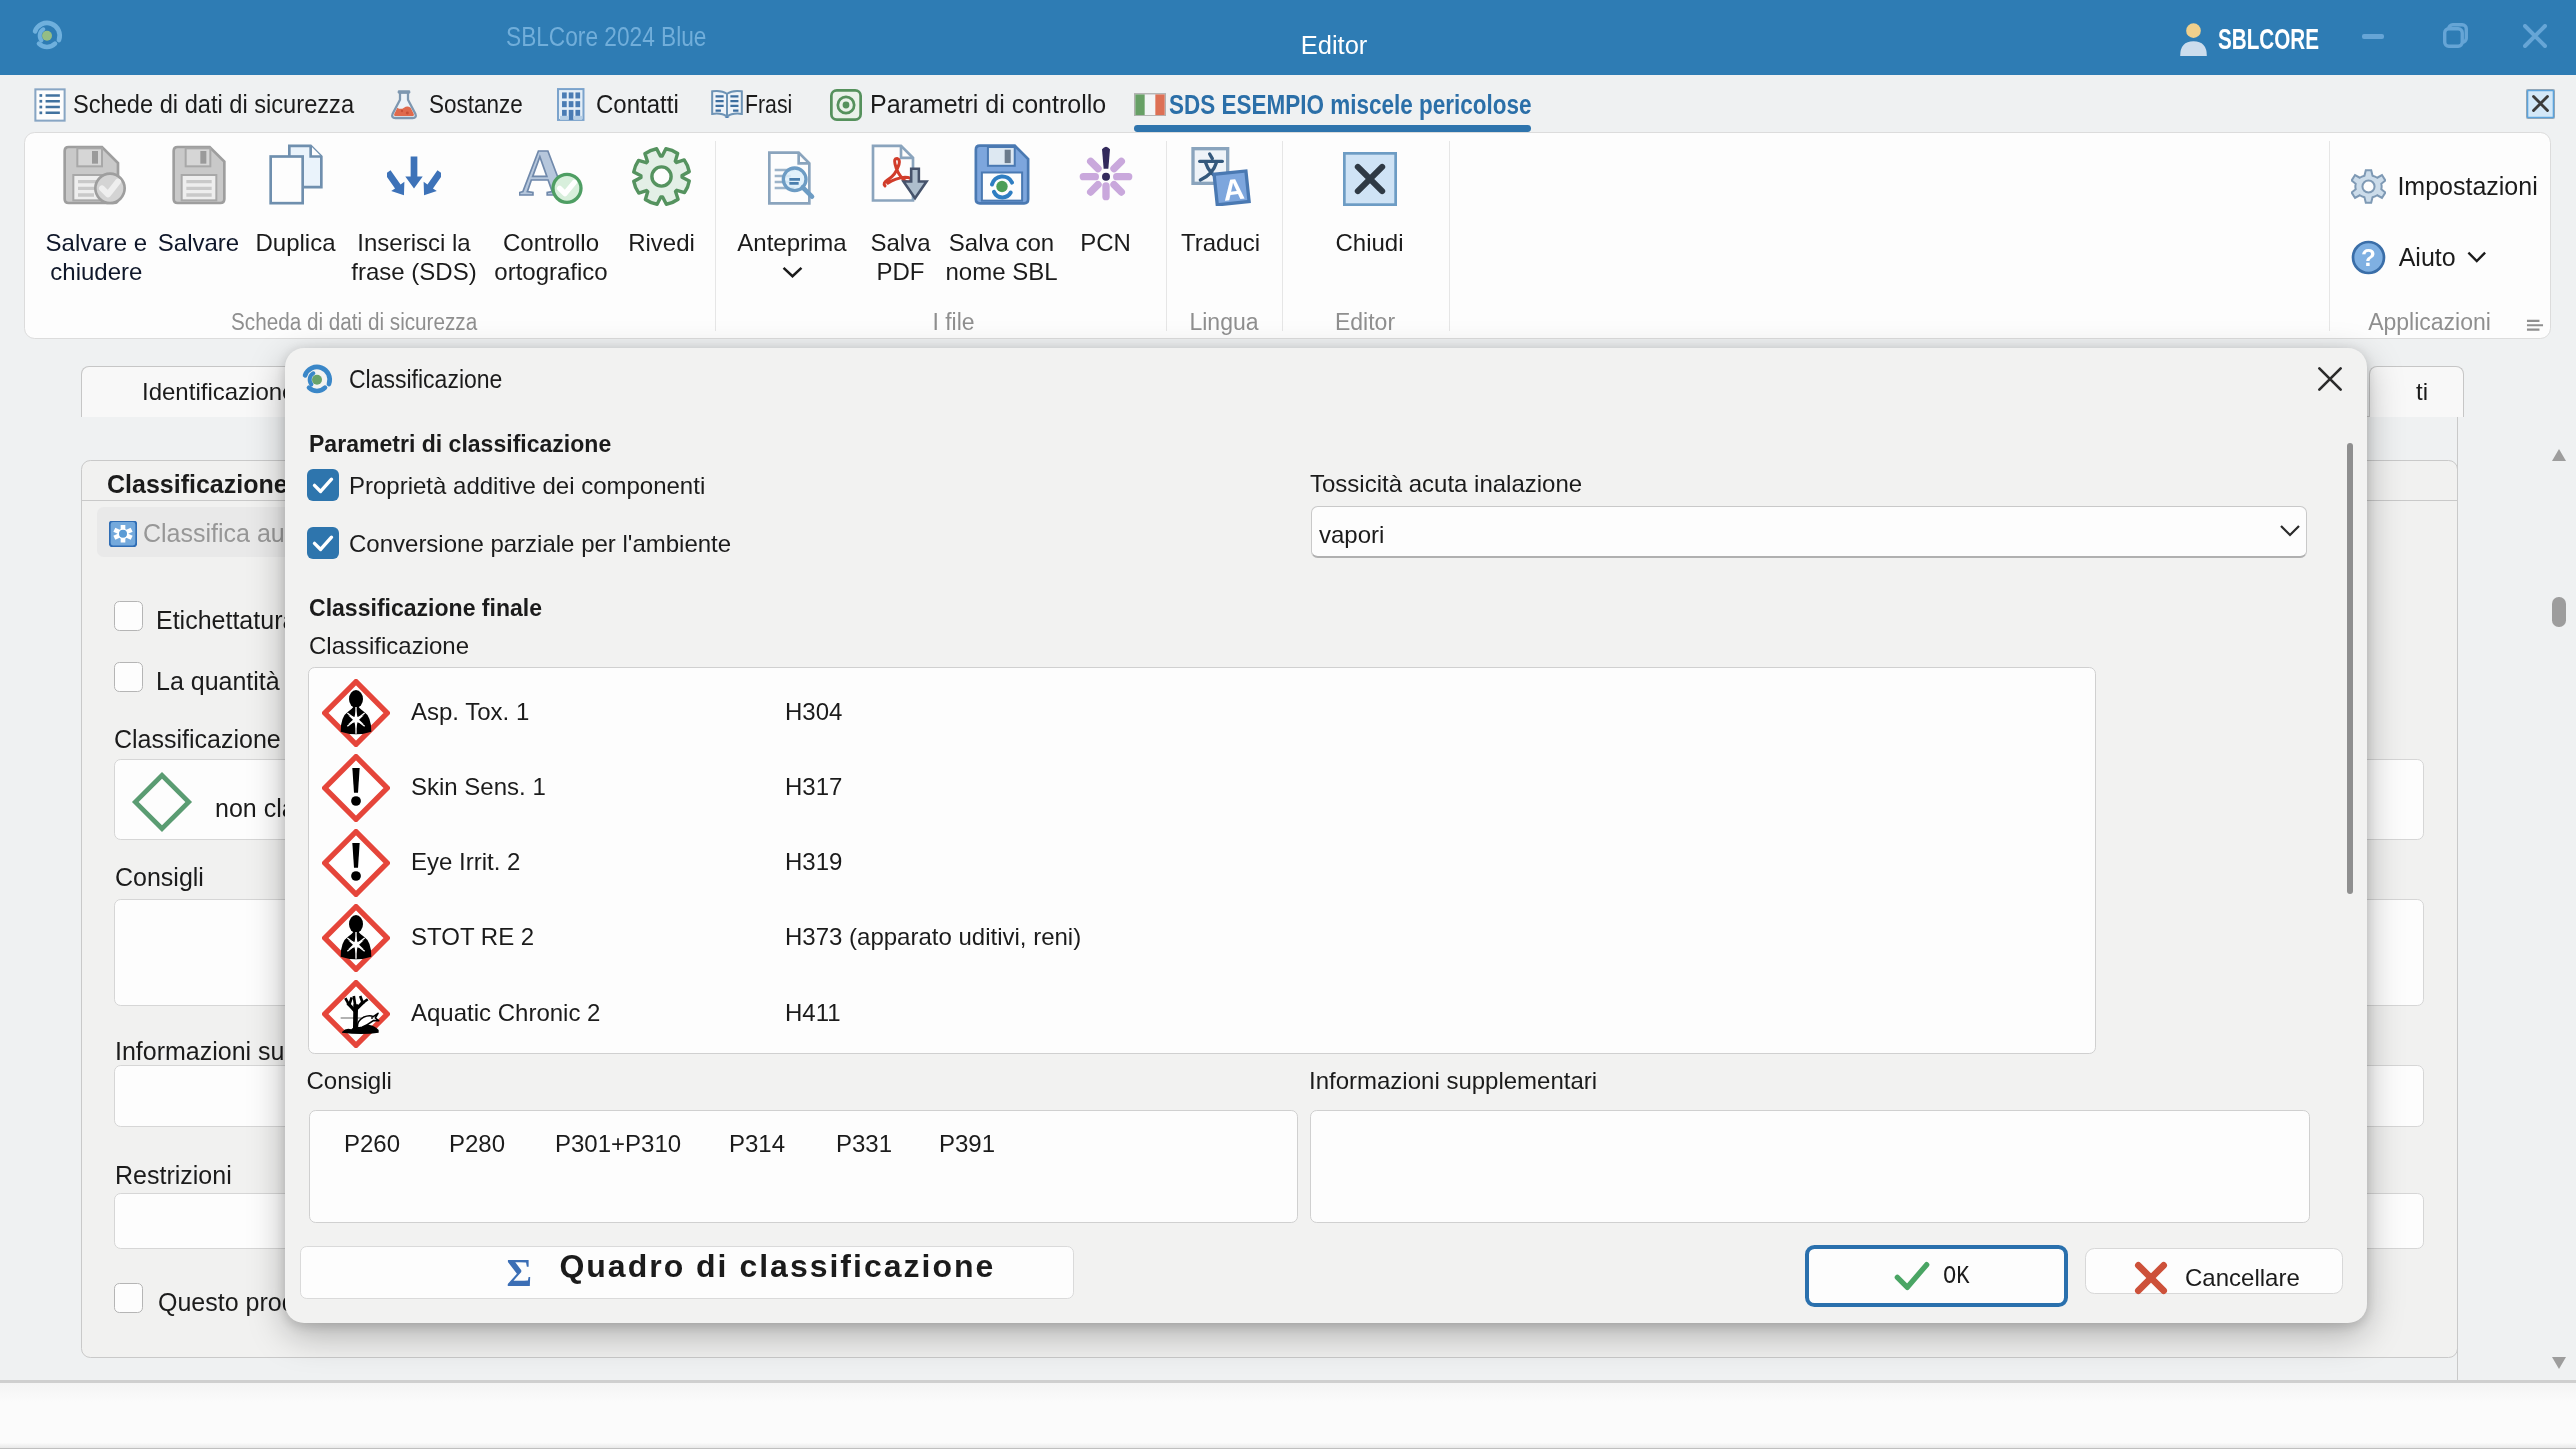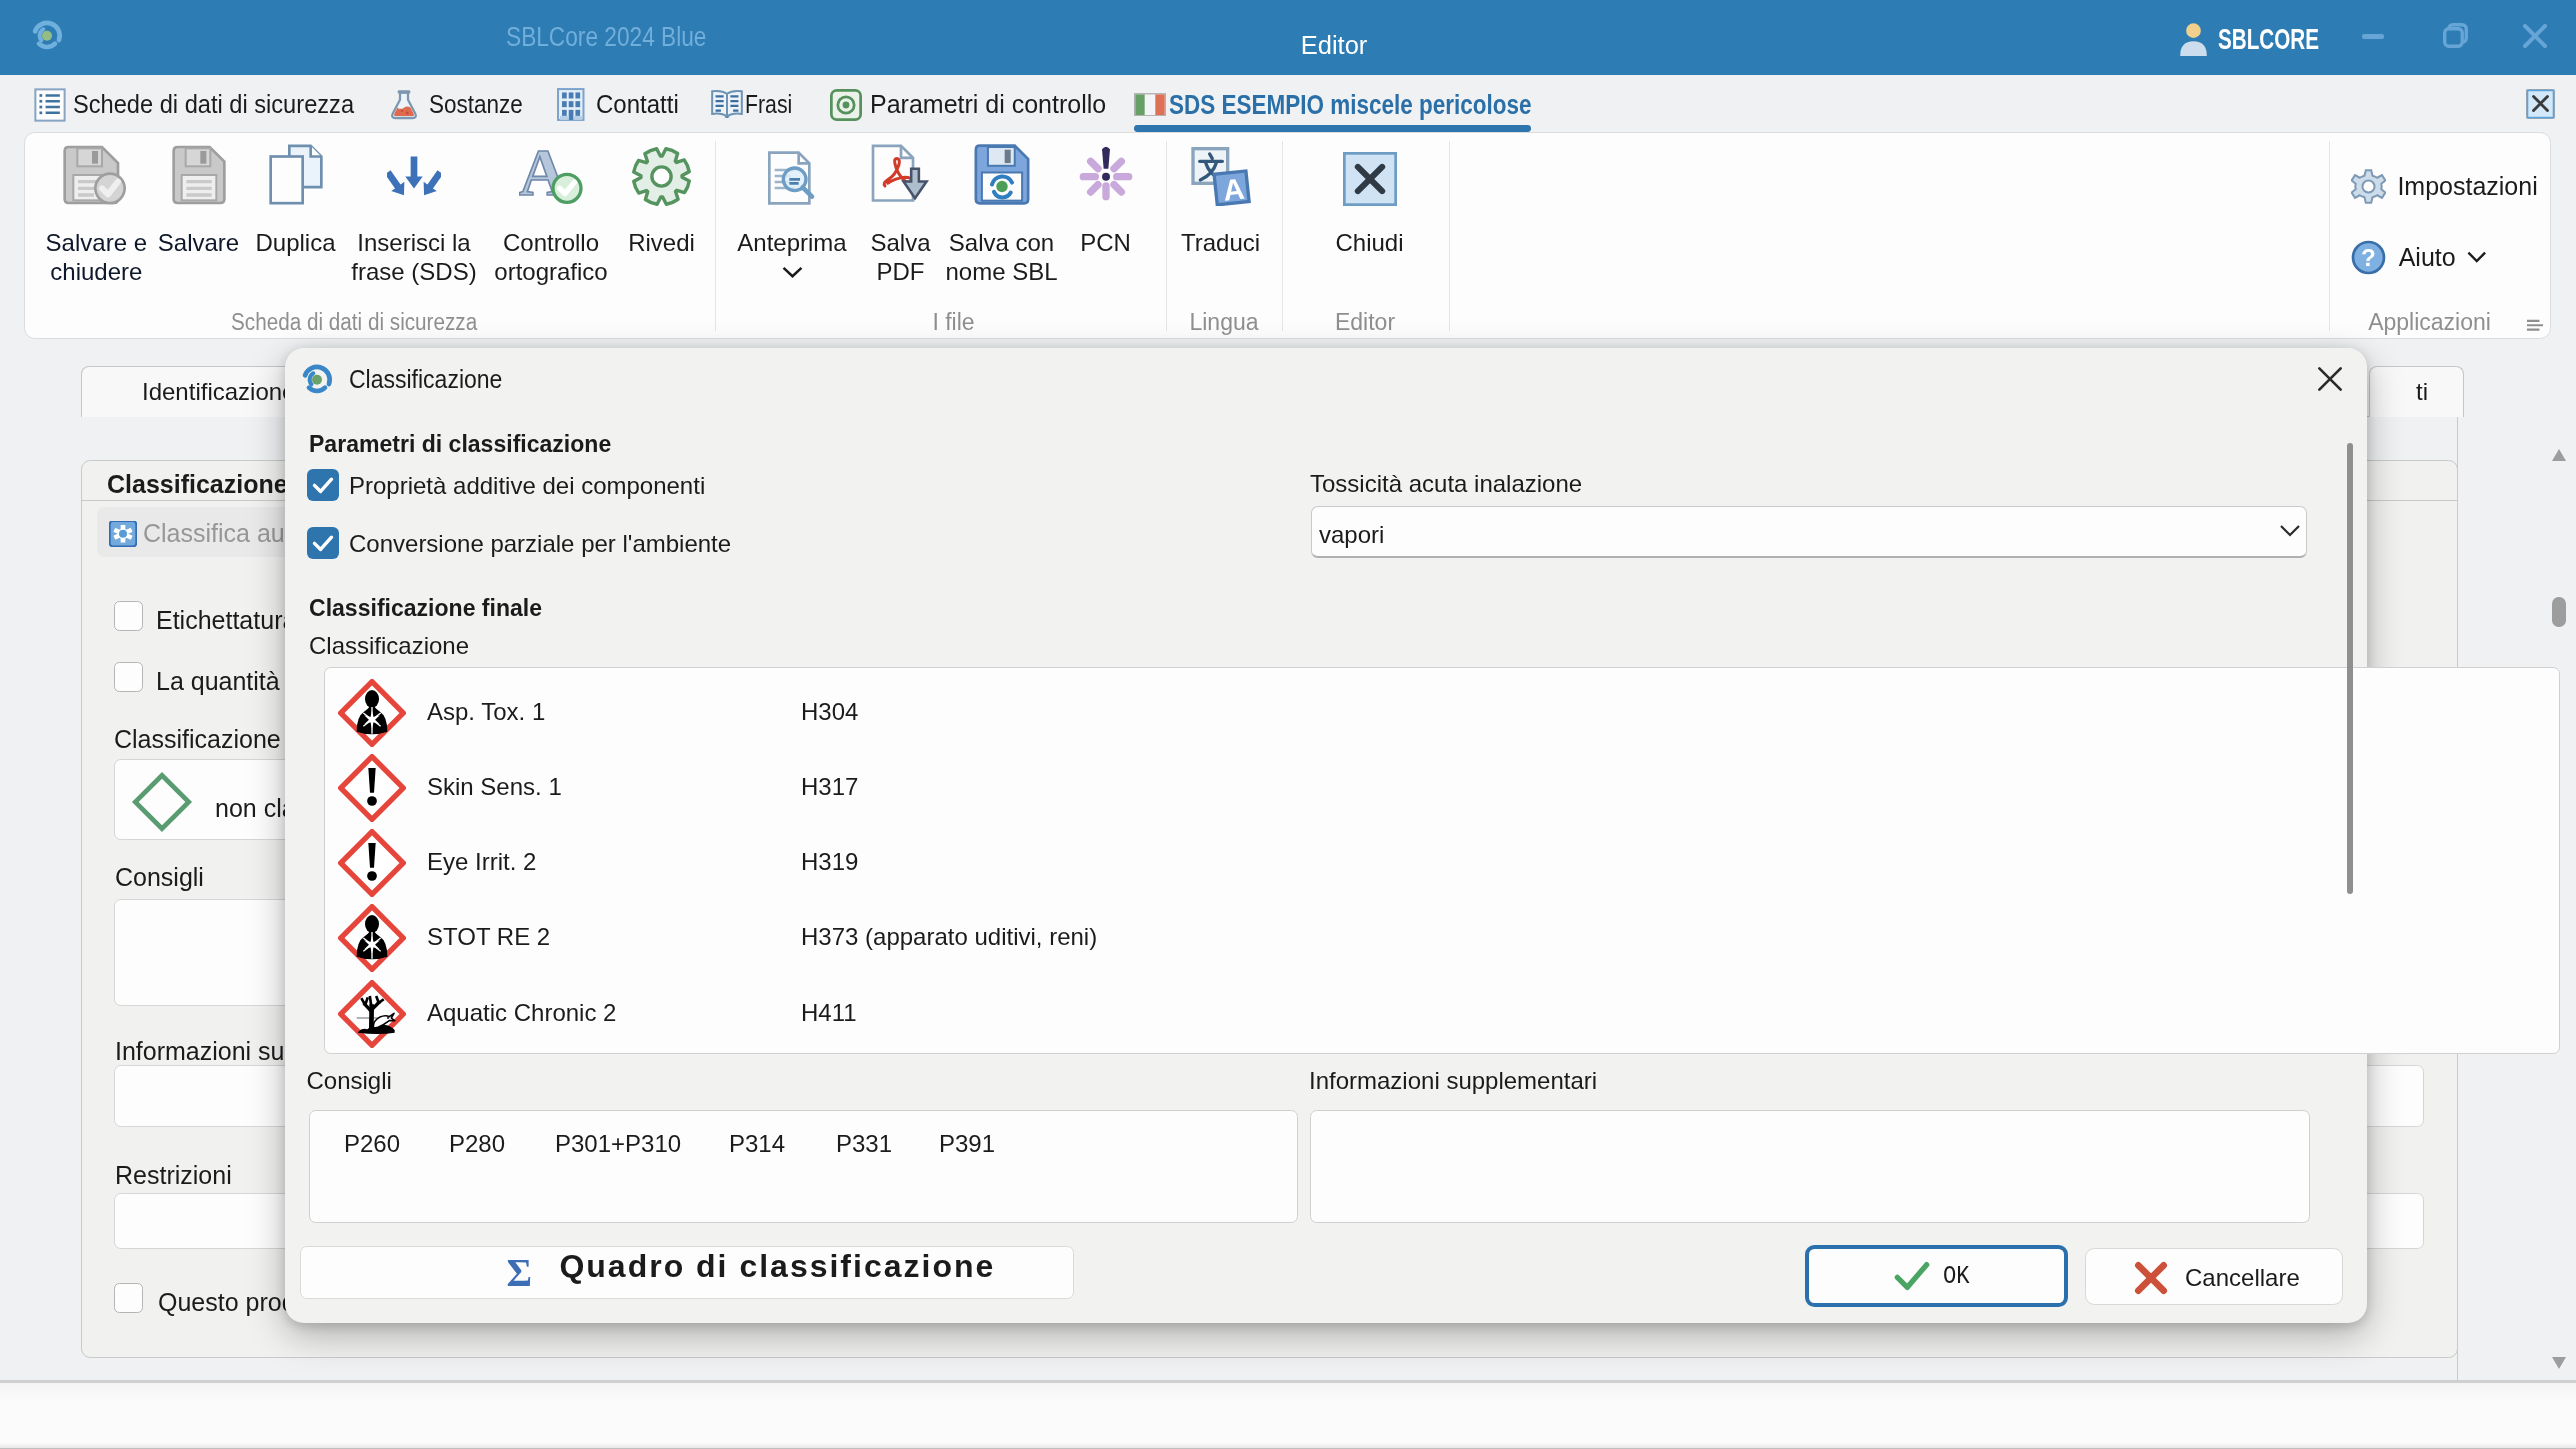--- a/index.html
+++ b/index.html
@@ -44,30 +44,30 @@
 #footer { position:absolute; left:0; top:1383px; width:2576px; height:66px; background:linear-gradient(#f4f4f4,#fbfbfb 30%,#fbfbfb 92%,#e8e8e8); border-bottom:1.3px solid #bfbfbf; }
 
 
 #dialog { position:absolute; left:285px; top:348px; width:2082px; height:975px; background:#f2f2f1; border-radius:19px; box-shadow:0 12px 37px rgba(0,0,0,0.28), 0 2.7px 10.7px rgba(0,0,0,0.14); }
 #dlg-title { position:absolute; left:64px; top:17.4px; font-size:25px; color:#1b1b1b; transform:scaleX(0.92); transform-origin:left; }
 #dlg-x { position:absolute; left:2031px; top:17px; }
 .b { font-weight:bold; }
 .dtext { position:absolute; font-size:24px; color:#1b1b1b; white-space:nowrap; }
 .dcheck { position:absolute; width:32px; height:32px; background:#2e75ad; border-radius:6px; }
 #dd { position:absolute; left:1026px; top:158px; width:996px; height:52px; background:#fdfdfd; border:1.3px solid #c9c9c9; border-bottom:2px solid #b0b0b0; border-radius:6.7px; }
-#dlist { position:absolute; left:23px; top:319px; width:2236px; height:387px; background:#fdfdfd; border:1.3px solid #d0d0d0; border-radius:6.7px;margin-left:16px; }
+#dlist { position:absolute; left:23px; top:319px; width:1788px; height:387px; background:#fdfdfd; border:1.3px solid #d0d0d0; border-radius:6.7px; }
 .grow { position:absolute; left:0; width:100%; height:74px; }
 .grow .pict { position:absolute; left:13.4px; top:3.4px; }
 .grow .nm { position:absolute; left:102px; top:21.5px; font-size:24px; }
 .grow .hc { position:absolute; left:476px; top:21.5px; font-size:24px; }
 #dconsbox { position:absolute; left:24px; top:762px; width:989px; height:113px; background:#fdfdfd; border:1.3px solid #d0d0d0; border-radius:6.7px; font-size:24px; }
 #dinfobox { position:absolute; left:1025px; top:762px; width:1000px; height:113px; background:#fdfdfd; border:1.3px solid #d0d0d0; border-radius:6.7px; }
 #dquadro { position:absolute; left:15.4px; top:898px; width:774px; height:53px; background:#fdfdfd; border:1.3px solid #dadada; border-radius:6.7px; }
 #dok { position:absolute; left:1520px; top:897px; width:263px; height:62px; background:#fdfdfd; border:4.7px solid #2a70ad; border-radius:9.4px;font-family:Liberation Mono, monospace; }
-#dcanc { position:absolute; left:1800px; top:900px; width:258px; height:57px; background:#fdfdfd; border:1.3px solid #d8d8d8; border-radius:9.4px; }
+#dcanc { position:absolute; left:1800px; top:900px; width:258px; height:46px; background:#fdfdfd; border:1.3px solid #d8d8d8; border-radius:9.4px; }
 #dsb { position:absolute; left:2062px; top:95px; width:6px; height:451px; background:#8f8f8f; border-radius:3.4px; }
 </style>
 </head>
 <body>
 
 <div id="titlebar">
   <svg class="abs" style="left:29.5px;top:17px" width="34" height="36" viewBox="0 0 50 54">
     <path d="M7.1 21.5 A19 19 0 0 1 42.9 34.5" fill="none" stroke="#6fb0dd" stroke-width="7" stroke-linecap="round"></path>
     <path d="M37 40 A17 17 0 0 1 13 40" fill="none" stroke="#6fb0dd" stroke-width="7" stroke-linecap="round"></path>
     <path d="M19.5 18.5 A11 11 0 0 0 16.6 35.1" fill="none" stroke="#6fb0dd" stroke-width="6" stroke-linecap="round"></path>

